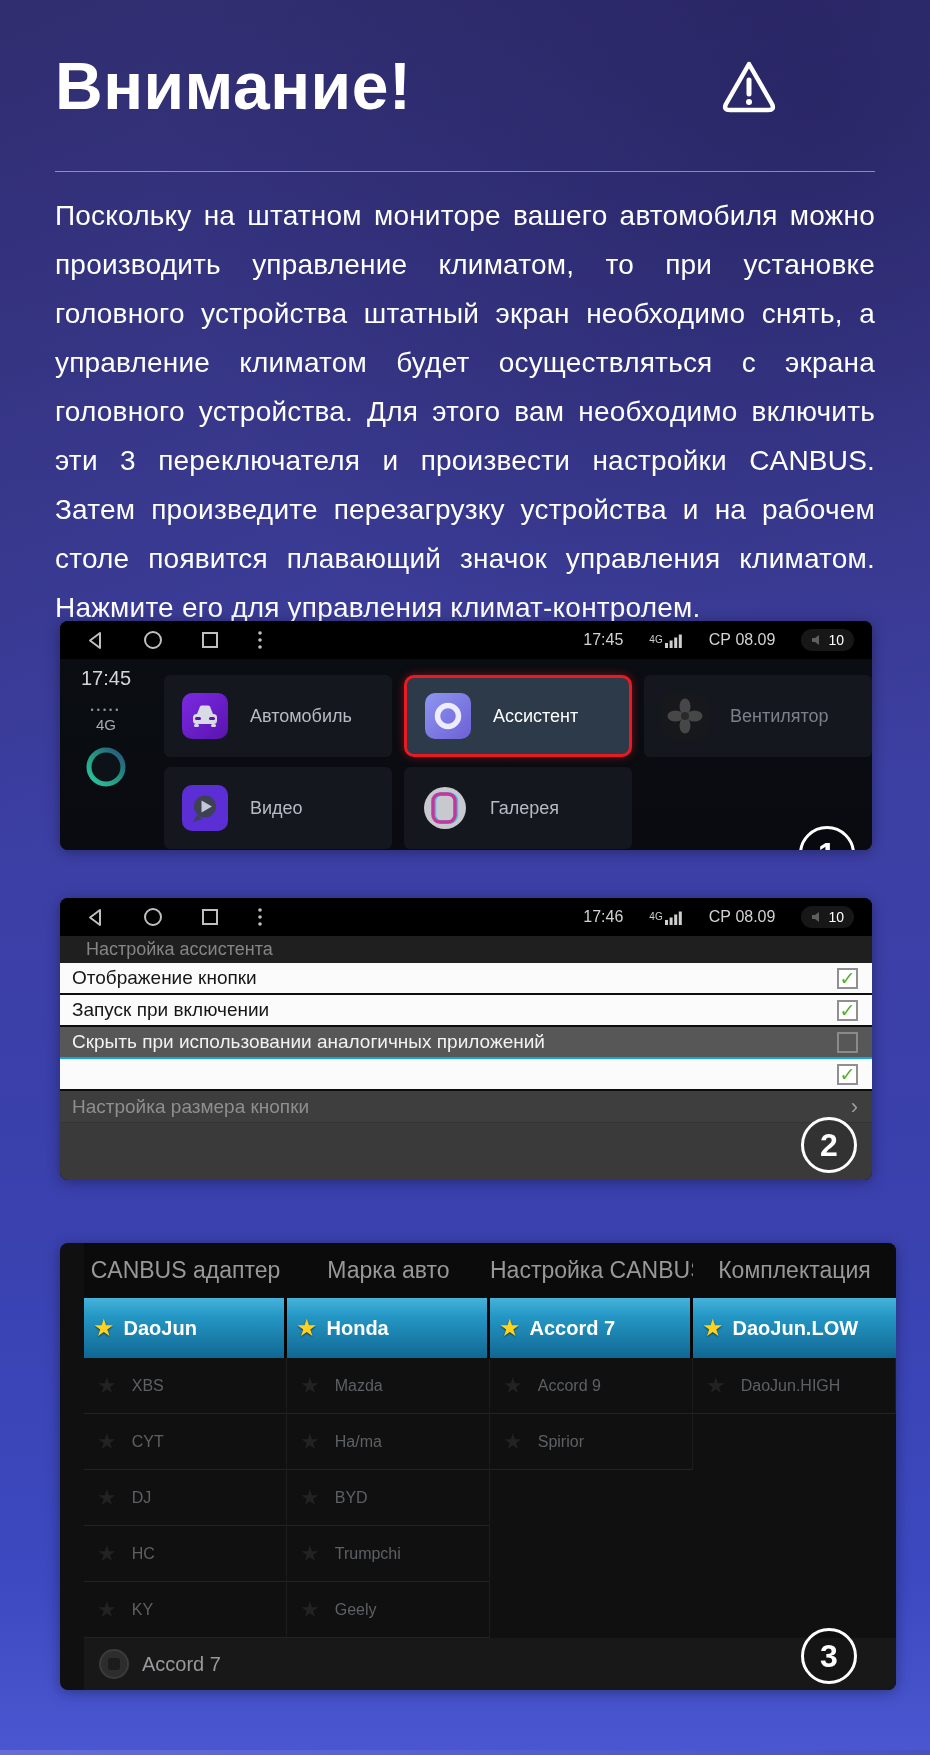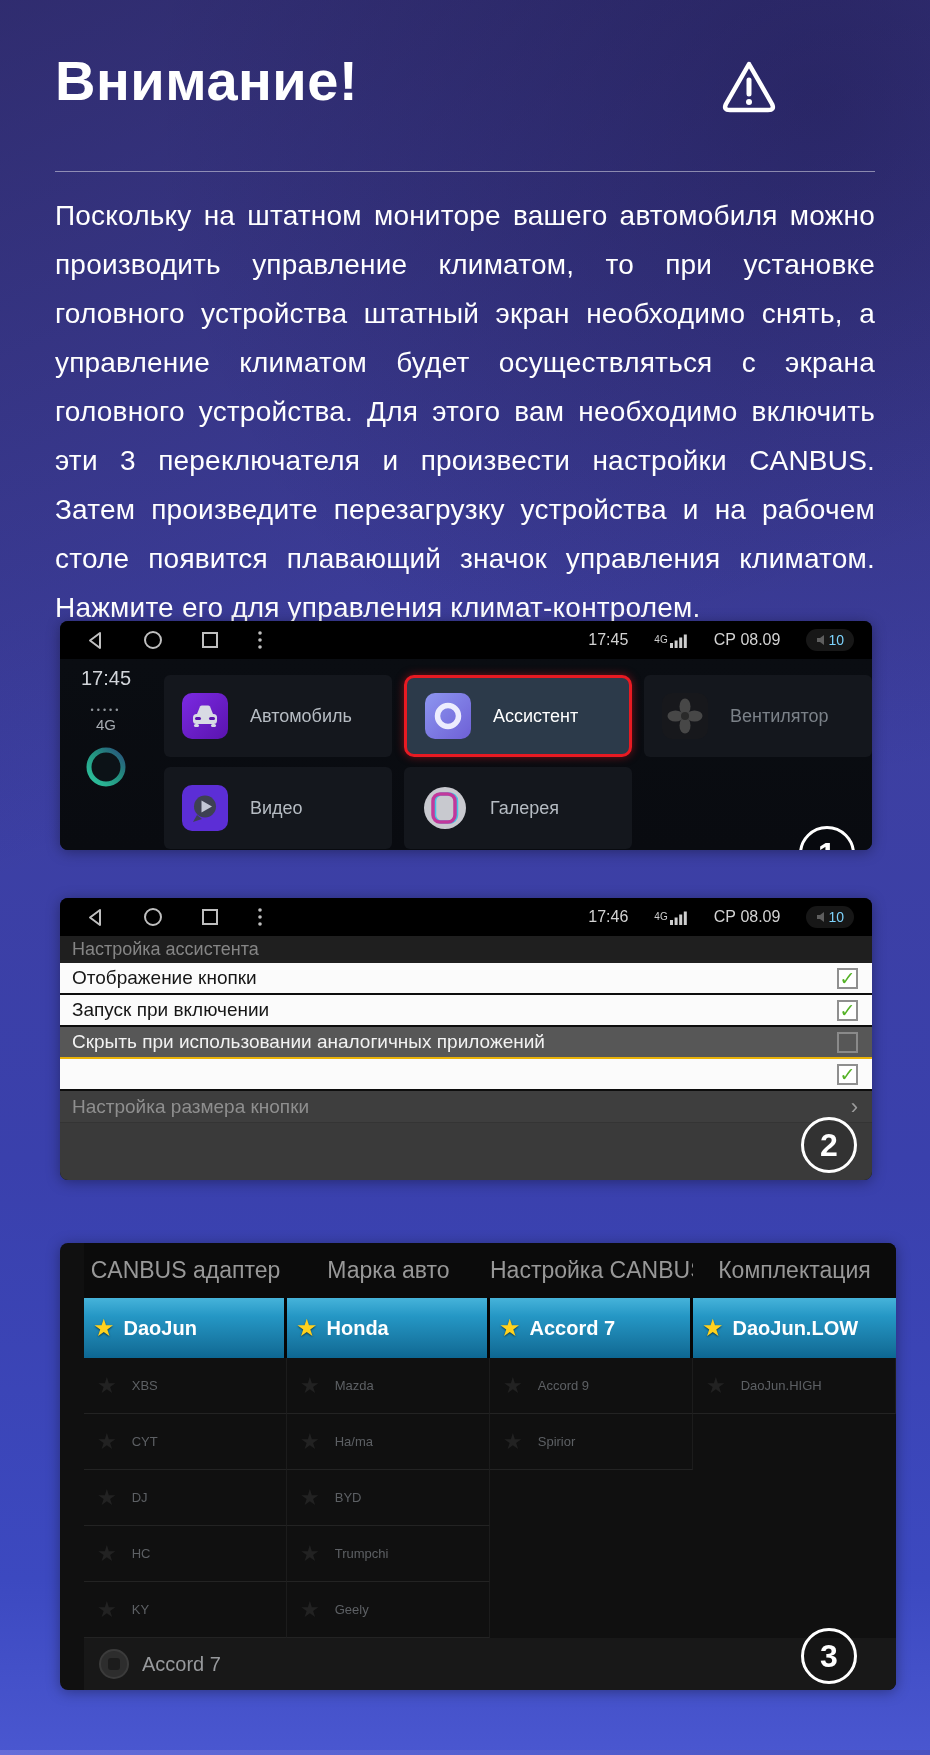--- a/index.html
+++ b/index.html
@@ -7,39 +7,39 @@
     position:relative;width:930px;height:1755px;overflow:hidden;
     font-family:"Liberation Sans",sans-serif;
     background:
       linear-gradient(160deg, rgba(18,14,55,.38) 0%, rgba(0,0,0,0) 42%),
       radial-gradient(130% 70% at 88% 6%, rgba(22,18,66,.40), rgba(0,0,0,0) 55%),
       linear-gradient(180deg,#423f92 0%,#3e3f9e 34%,#3a40ac 66%,#3c49c0 90%,#4a57d0 100%);
   }
   .page::after{content:"";position:absolute;left:0;right:0;bottom:0;height:5px;
     background:linear-gradient(90deg,#6b71da,#5560cf 55%,#4a51bd);opacity:.85;}
   
-  .hdr-title{position:absolute;left:55px;top:48px;color:#fff;font-size:56px;
+  .hdr-title{position:absolute;left:55px;top:48px;color:#fff;font-size:66px;
     font-weight:700;letter-spacing:.5px;}
   .warn-icon{position:absolute;left:720px;top:58px;}
   .divider{position:absolute;left:55px;top:171px;width:820px;height:1px;
     background:rgba(255,255,255,.45);}
   .intro{position:absolute;left:55px;top:191px;width:820px;color:#fff;
     font-size:28px;line-height:49px;text-align:justify;letter-spacing:.2px;}
   
   .shot{position:absolute;left:60px;width:812px;background:#0c0f14;border-radius:8px;
     overflow:hidden;box-shadow:0 2px 14px rgba(0,0,0,.35);}
   .statusbar{height:38px;background:#000;display:flex;align-items:center;padding:0 18px 0 26px;}
   .nav-icons{display:flex;align-items:center;gap:38px;}
   .sb-sp{flex:1;}
   .sb-right{display:flex;align-items:center;gap:26px;}
   .sb-txt{color:#d3d3d3;font-size:16px;}
   .signal{display:flex;align-items:flex-start;}
   .net-label{color:#cfcfcf;font-size:10px;margin:1px 2px 0 0;}
-  .vol-pill{display:flex;align-items:center;background:#171717;border-radius:12px;
-    padding:3px 10px;color:#7dd3fc;font-size:14px;}
+  .vol-pill{display:flex;align-items:center;gap:5px;background:#171717;border-radius:12px;
+    padding:3px 10px;color:#ffffff;font-size:14px;}
   
   .s1{top:621px;height:229px;}
   .s1-body{position:relative;height:191px;
     background:linear-gradient(180deg,#0a0d12,#090b10);}
   .s1-side{position:absolute;left:0;top:0;width:92px;height:100%;text-align:center;}
   .s1-time{margin-top:8px;color:#d2d5da;font-size:20px;}
   .s1-dots{margin-top:16px;color:#8f949a;font-size:9px;letter-spacing:3px;line-height:8px;}
   .s1-net{color:#a6abb1;font-size:15px;margin-top:2px;}
   .s1-ring{margin-top:12px;}
   .tile{position:absolute;height:82px;width:228px;background:#14171d;border-radius:6px;
@@ -52,25 +52,25 @@
   .t-r1{top:16px;} .t-r2{top:108px;}
   .t-c1{left:104px;} .t-c2{left:344px;} .t-c3{left:584px;}
   
   .badge{position:absolute;width:56px;height:56px;border:3px solid #fff;border-radius:50%;
     color:#fff;font-size:32px;font-weight:700;display:flex;align-items:center;
     justify-content:center;box-sizing:border-box;background:rgba(0,0,0,.12);}
   .badge1{left:739px;top:167px;} .badge2{left:741px;top:219px;} .badge3{left:741px;top:385px;}
   
   .s2{top:898px;height:282px;display:flex;flex-direction:column;justify-content:space-between;}
   .s2-header{height:27px;line-height:27px;background:#1f1f1f;color:#858585;
-    font-size:18px;padding-left:12px;}
+    font-size:18px;padding-left:26px;}
   .s2-row{height:32px;display:flex;align-items:center;padding:0 14px 0 12px;
     font-size:19px;box-sizing:border-box;}
   .s2-row.light{background:#fbfbfb;color:#161616;border-bottom:2px solid #0d0d0d;}
-  .s2-row.mid{background:#575757;color:#f2f2f2;border-bottom:2px solid #eab308;}
+  .s2-row.mid{background:#575757;color:#f2f2f2;border-bottom:2px solid #0ea5e9;}
   .s2-row.last{background:#3e3e3e;color:#8f8f8f;border-bottom:1px solid #343434;gap:14px;}
   .cbx{margin-left:auto;width:21px;height:21px;border:2px solid #8f8f8f;background:#fff;
     display:flex;align-items:center;justify-content:center;box-sizing:border-box;}
   .cbx .mark{font-family:"DejaVu Sans",sans-serif;color:#54b226;font-size:19px;
     font-weight:700;line-height:1;}
   .cbx.empty{background:transparent;border-color:#8a8a8a;}
   .chev{margin-left:auto;color:#9c9c9c;font-size:22px;line-height:1;}
   .s2-fill{flex:1;background:#3a3a3a;}
   
   .s3{top:1243px;height:447px;background:#101010;padding-left:24px;}
@@ -84,21 +84,21 @@
     border-right:3px solid #060606;}
   .sel-cell:last-child{border-right:none;}
   .sel-cell .stxt{color:#fff;font-size:20px;font-weight:700;}
   .star{font-family:"DejaVu Sans",sans-serif;font-size:24px;color:#ffd21e;
     text-shadow:0 1px 2px rgba(0,0,0,.6);line-height:1;}
   .s3-options{display:grid;grid-template-columns:203px 203px 203px 203px;
     grid-auto-rows:56px;}
   .opt-cell{display:flex;align-items:center;gap:15px;padding-left:13px;box-sizing:border-box;
     border-bottom:1px solid #232323;border-right:1px solid #1c1c1c;}
   .opt-cell .star{color:#222;font-size:22px;text-shadow:none;}
-  .opt-cell .otxt{color:#5d6064;font-size:13px;}
+  .opt-cell .otxt{color:#5d6064;font-size:16px;}
   .opt-cell.empty{border-bottom:none;border-right:none;}
   .s3-footer{height:52px;background:#181818;display:flex;align-items:center;
     gap:13px;padding-left:15px;}
   .f-circ{width:30px;height:30px;border-radius:50%;background:#2d2d2d;
     border:2px solid #3b3b3b;box-sizing:border-box;position:relative;}
   .f-circ::after{content:"";position:absolute;left:7px;top:7px;width:12px;height:12px;
     border-radius:3px;background:#1c1c1c;}
   .s3-footer .ftxt{color:#97999c;font-size:20px;}
 </style>
 </head>

